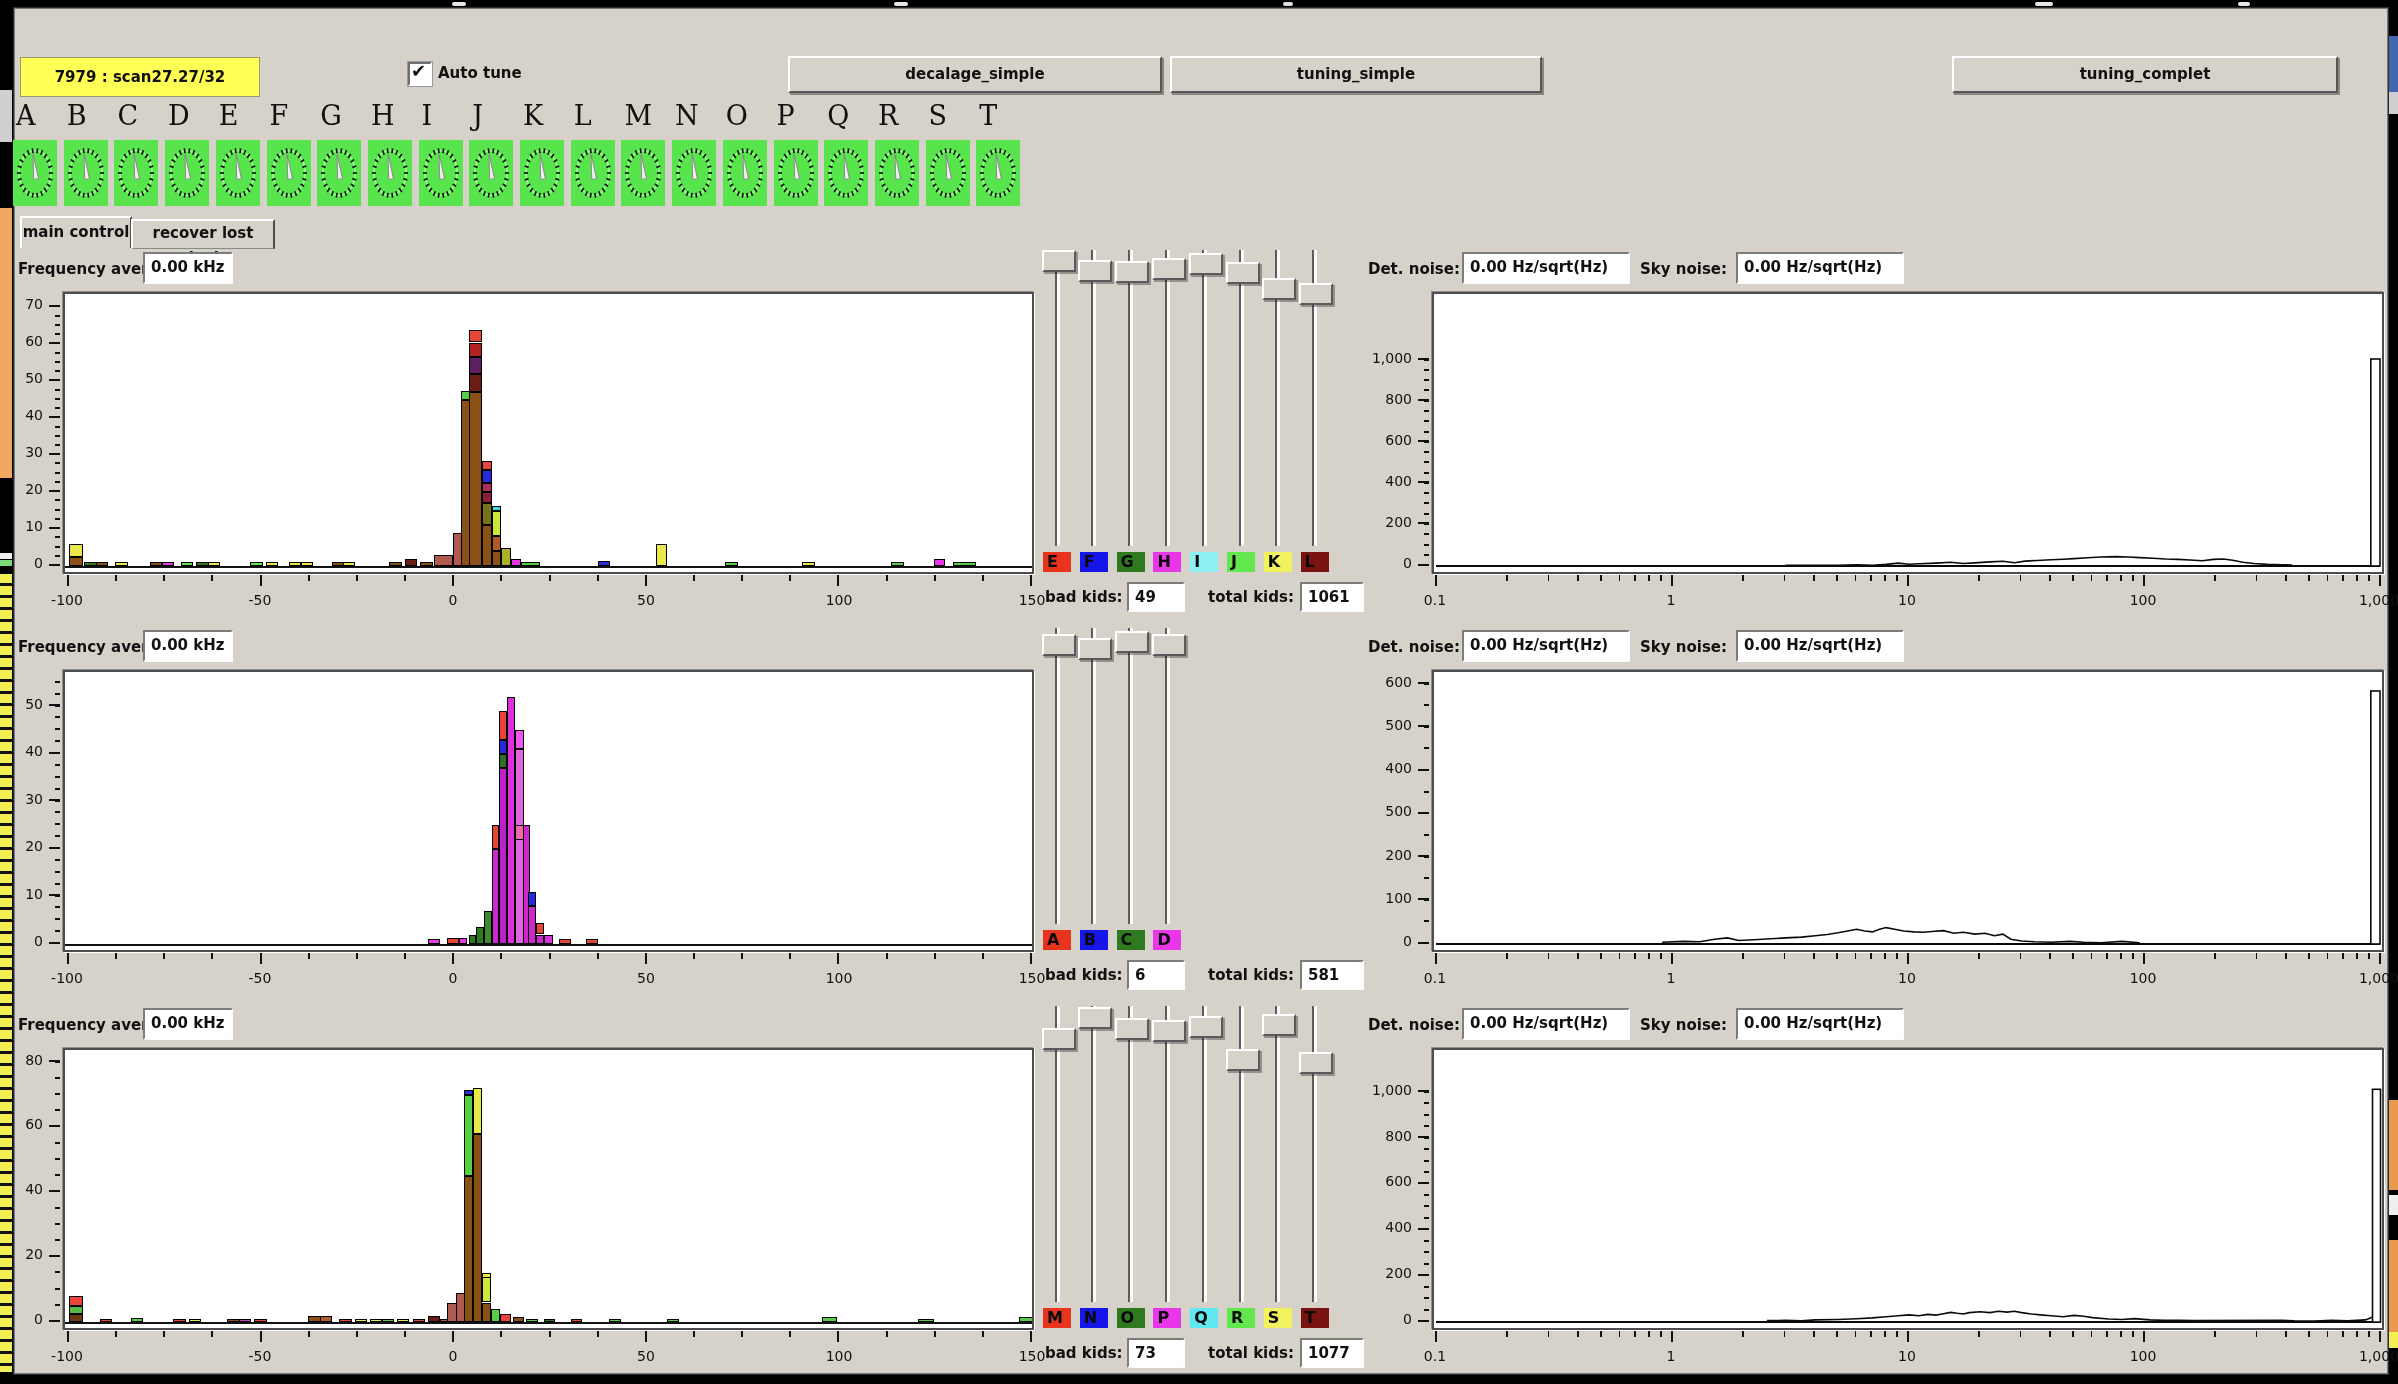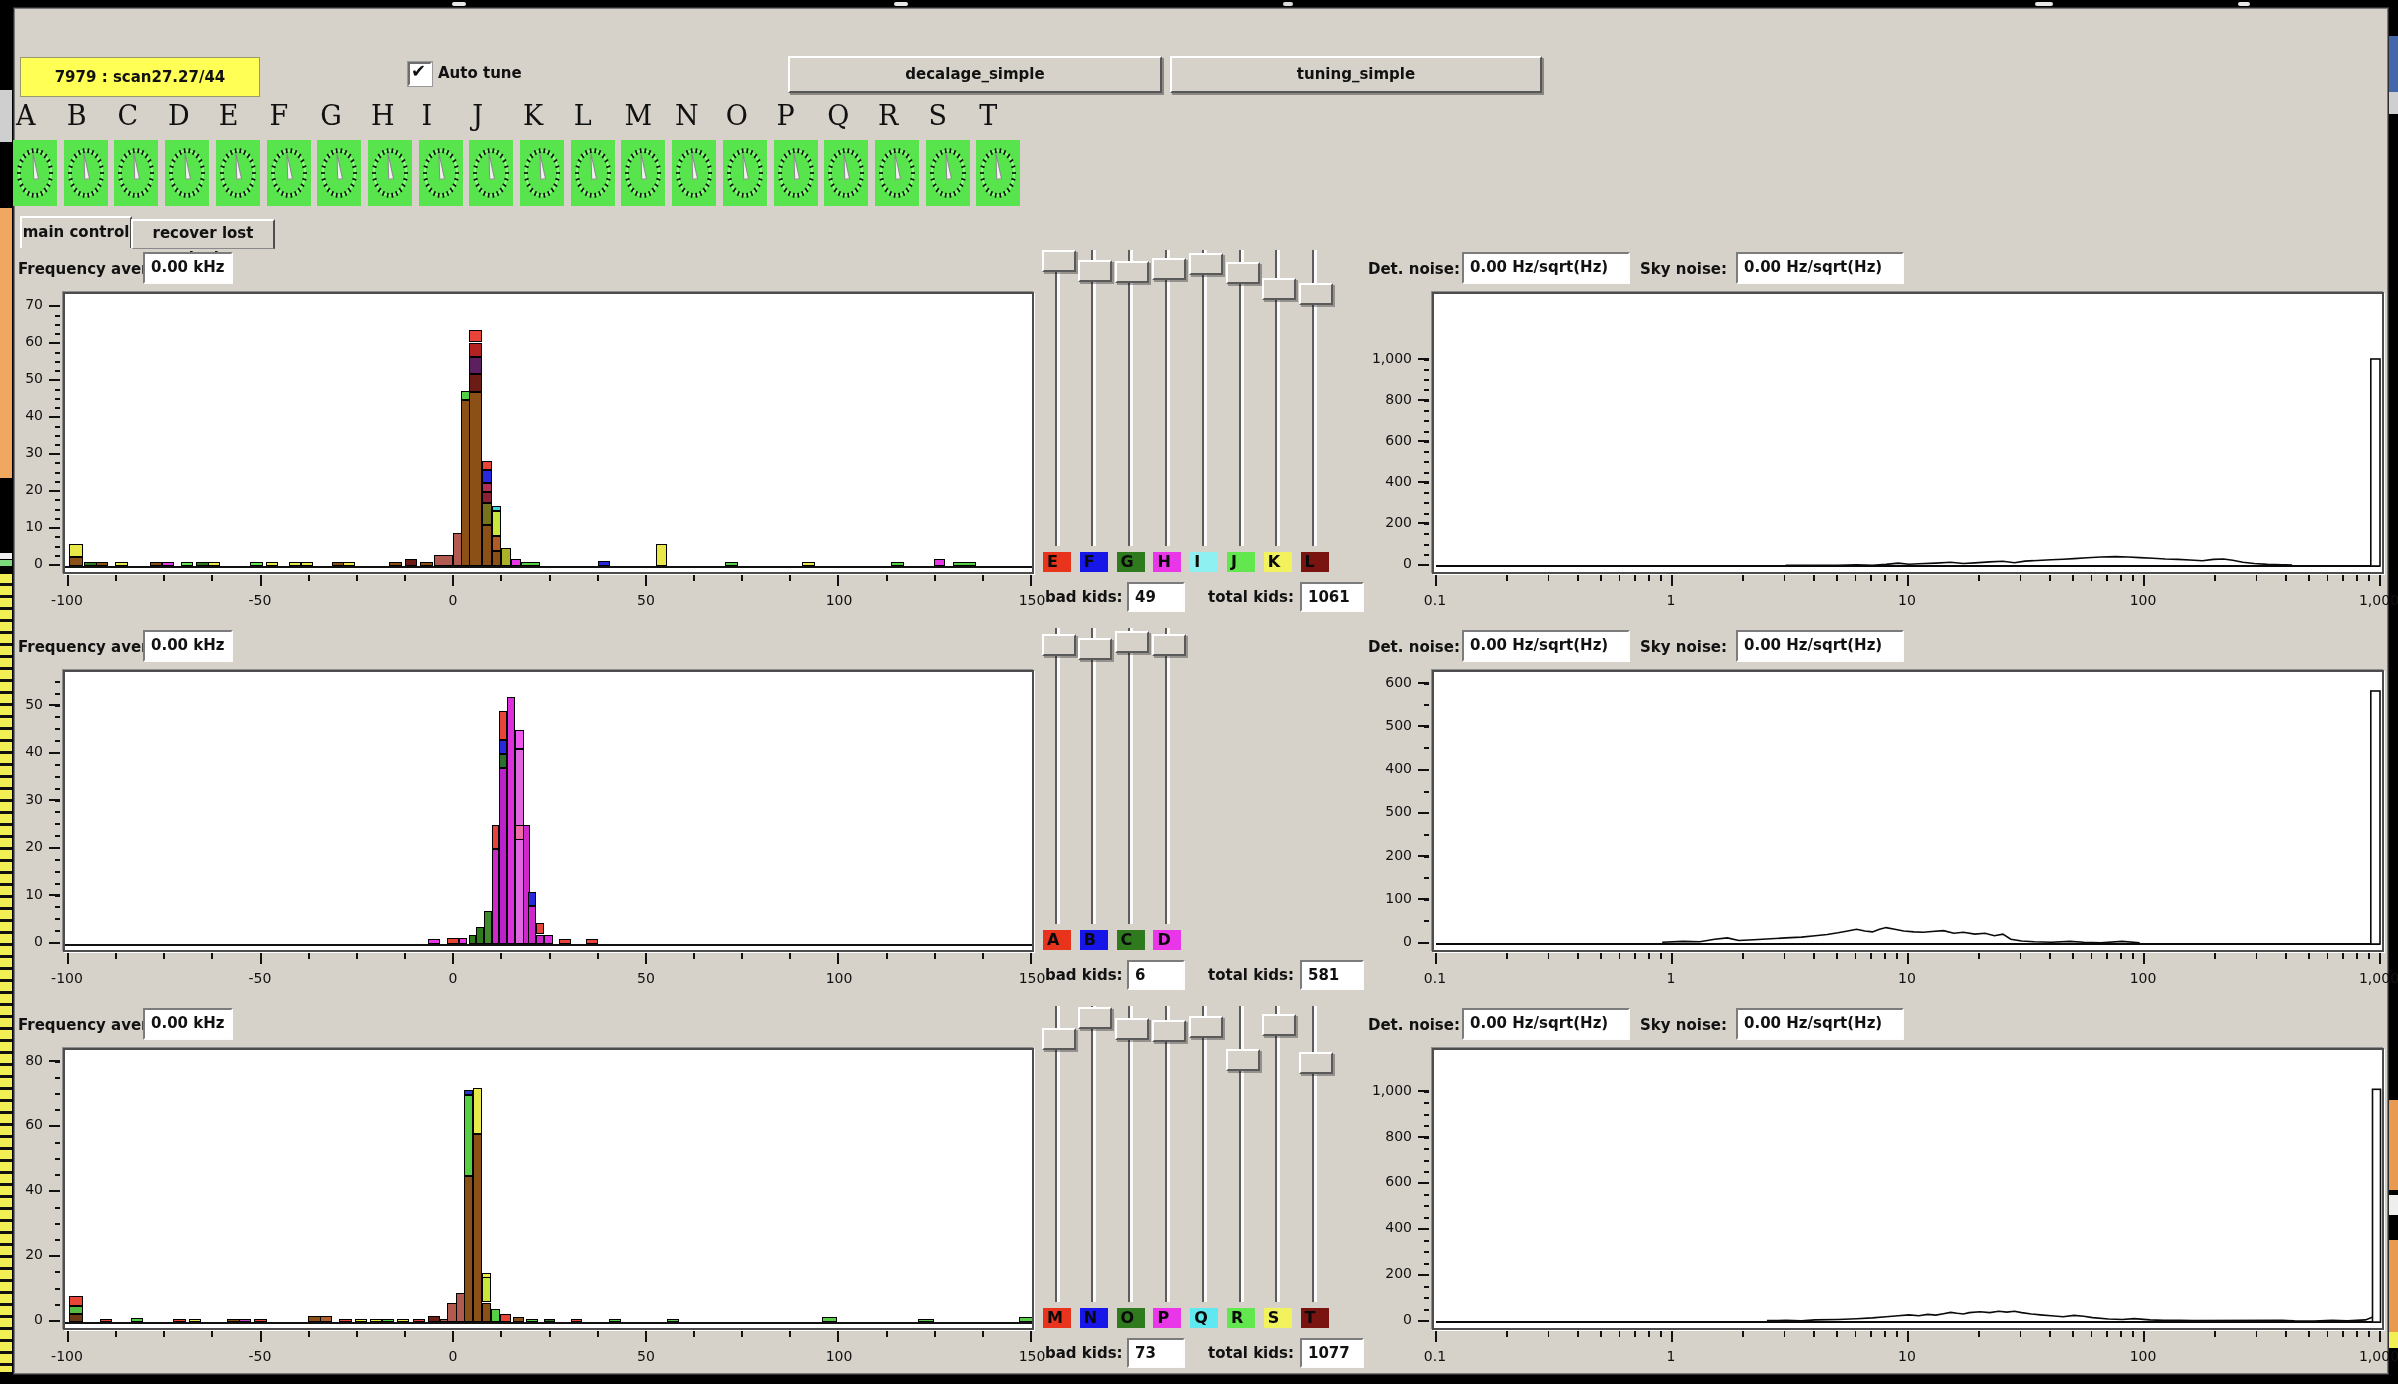--- a/index.html
+++ b/index.html
@@ -59,29 +59,30 @@
     <div class="abs" style="left:0;top:1187px;width:12px;height:20px;background:#eeeeee;"></div>
     <div class="abs" style="left:0;top:1232px;width:12px;height:92px;background:#e89a50;"></div>
     <div class="abs" style="left:0;top:1324px;width:12px;height:16px;background:#f2ef55;"></div>
   </div>
   <div class="abs edge" style="left:0;top:1372px;width:2398px;height:12px;"></div>
 
   <div id="win" class="abs" style="left:14px;top:8px;width:2372px;height:1364px;"></div>
 
 
   <div class="abs" style="left:20px;top:57px;width:238px;height:38px;background:#ffff55;border:1px solid #9a9a6a;
-              text-align:center;line-height:38px;font-size:15px;font-weight:bold;"><span>7979 : scan27.27/44</span></div>
+              text-align:center;line-height:38px;font-size:15px;font-weight:bold;"><span>7979 : scan27.27/32</span></div>
 
   <div class="abs" style="left:408px;top:62px;width:20px;height:20px;background:#fff;border-top:2px solid #6e6e6e;border-left:2px solid #6e6e6e;border-right:2px solid #fff;border-bottom:2px solid #fff;box-shadow:0 0 0 1px #9a9a9a;">
     <span style="position:absolute;left:1px;top:-4px;font-size:18px;font-weight:bold;">✔</span>
   </div>
   <div class="abs lbl" style="left:438px;top:64px;">Auto tune</div>
 
   <div class="abs btn3d" style="left:1170px;top:56px;width:368px;height:33px;line-height:33px;"><span>tuning_simple</span></div>
   <div class="abs btn3d" style="left:788px;top:56px;width:370px;height:33px;line-height:33px;"><span>decalage_simple</span></div>
+  <div class="abs btn3d" style="left:1952px;top:56px;width:382px;height:33px;line-height:33px;"><span>tuning_complet</span></div>
 
   <div id="gauges">
       <div class="abs dial-letter" style="left:16.0px;top:100px;">A</div>
     <div class="abs" style="left:13.0px;top:140px;width:44px;height:66px;"><svg width="44" height="66" viewBox="0 0 44 66">
     <rect width="44" height="66" fill="#58e44c"></rect>
     <ellipse cx="22" cy="33" rx="16" ry="22.5" fill="#58e44c" stroke="#8dff80" stroke-width="2"></ellipse>
     <line x1="40.0" y1="33.0" x2="36.0" y2="33.0" stroke="#101010" stroke-width="1.7"></line>
           <line x1="39.3" y1="40.0" x2="35.4" y2="38.6" stroke="#101010" stroke-width="1.7"></line>
           <line x1="37.1" y1="46.5" x2="33.8" y2="43.8" stroke="#101010" stroke-width="1.7"></line>
           <line x1="33.8" y1="51.9" x2="31.2" y2="48.1" stroke="#101010" stroke-width="1.7"></line>

